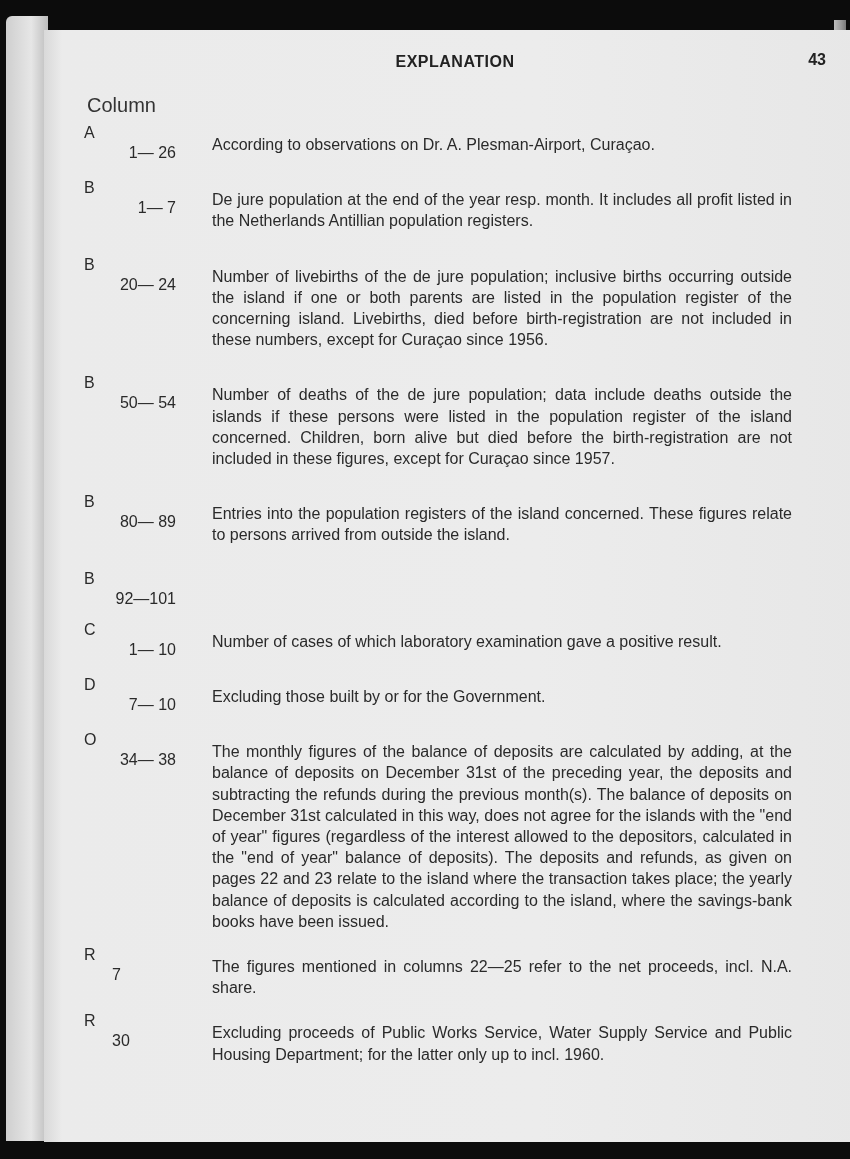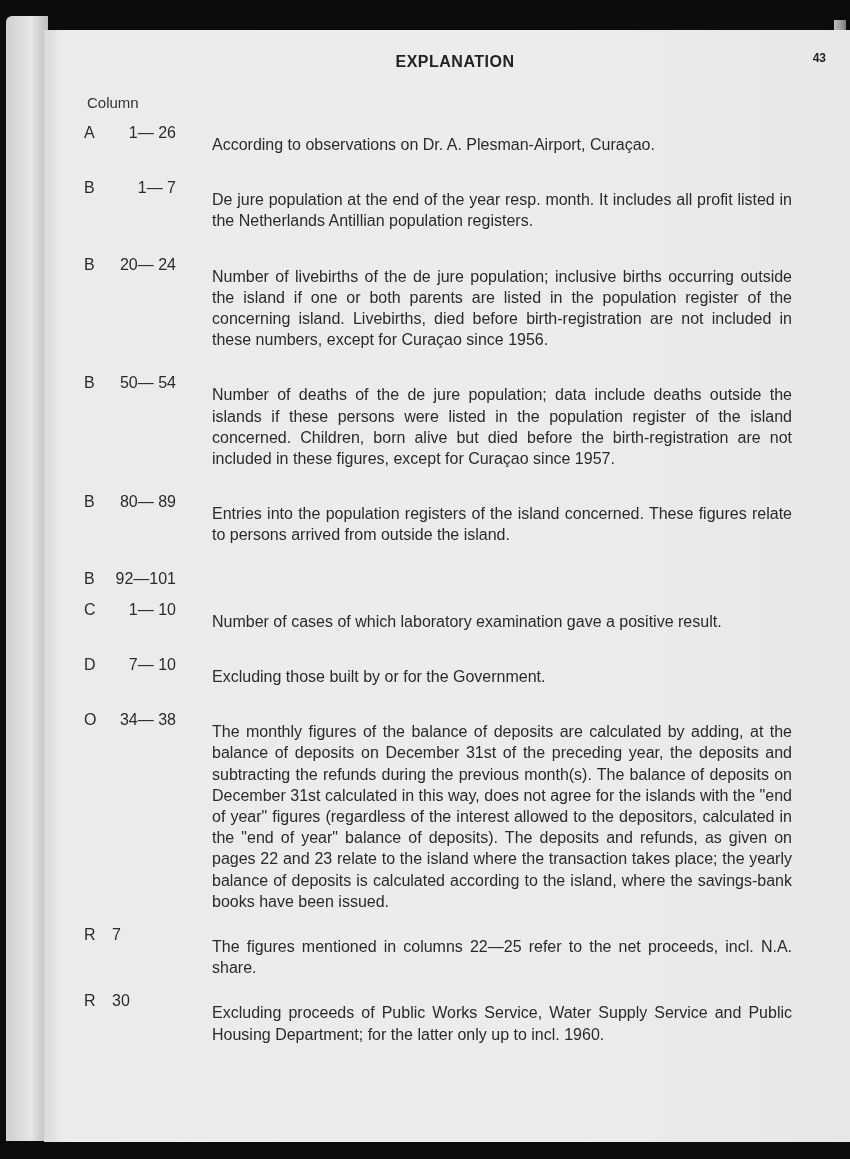--- a/index.html
+++ b/index.html
@@ -23,36 +23,36 @@
     position: absolute; left: 834px; top: 20px; width: 12px; height: 1122px;
     background: linear-gradient(to right, #bdbdbd, #9a9a9a 60%, #7a7a7a);
   }
   .header-title {
     position: absolute; left: 0; right: 0; top: 23px;
     text-align: center; font-size: 16px; font-weight: bold; letter-spacing: 0.5px;
     color: #222;
   }
   .page-number {
     position: absolute; right: 40px; top: 21px;
-    font-size: 12px; font-weight: bold; color: #222;
+    font-size: 16px; font-weight: bold; color: #222;
   }
   .column-header {
     position: absolute; left: 43px; top: 64px;
-    font-size: 15px; color: #333;
+    font-size: 20px; color: #333;
   }
   .entries { position: absolute; left: 40px; top: 92px; width: 720px; }
   .entry {
     display: flex; align-items: flex-start;
     font-size: 16px; line-height: 21.2px; color: #2a2a2a;
     margin-bottom: 10px;
   }
   .entry.tight { margin-bottom: 0; }
   .ref { width: 116px; flex: 0 0 116px; display: flex; white-space: nowrap; }
   .ref-letter { width: 24px; }
-  .ref-range { width: 68px; text-align: right; }
+  .ref-range { width: 68px; text-align: right; margin-top: 20px; }
   .ref-range.left { text-align: left; padding-left: 4px; }
   .text { flex: 1; text-align: justify; }
   .text p { margin: 12px; }
 </style>
 </head>
 <body>
 
 <div class="left-leaf"></div>
 <div class="right-edge"></div>
 

